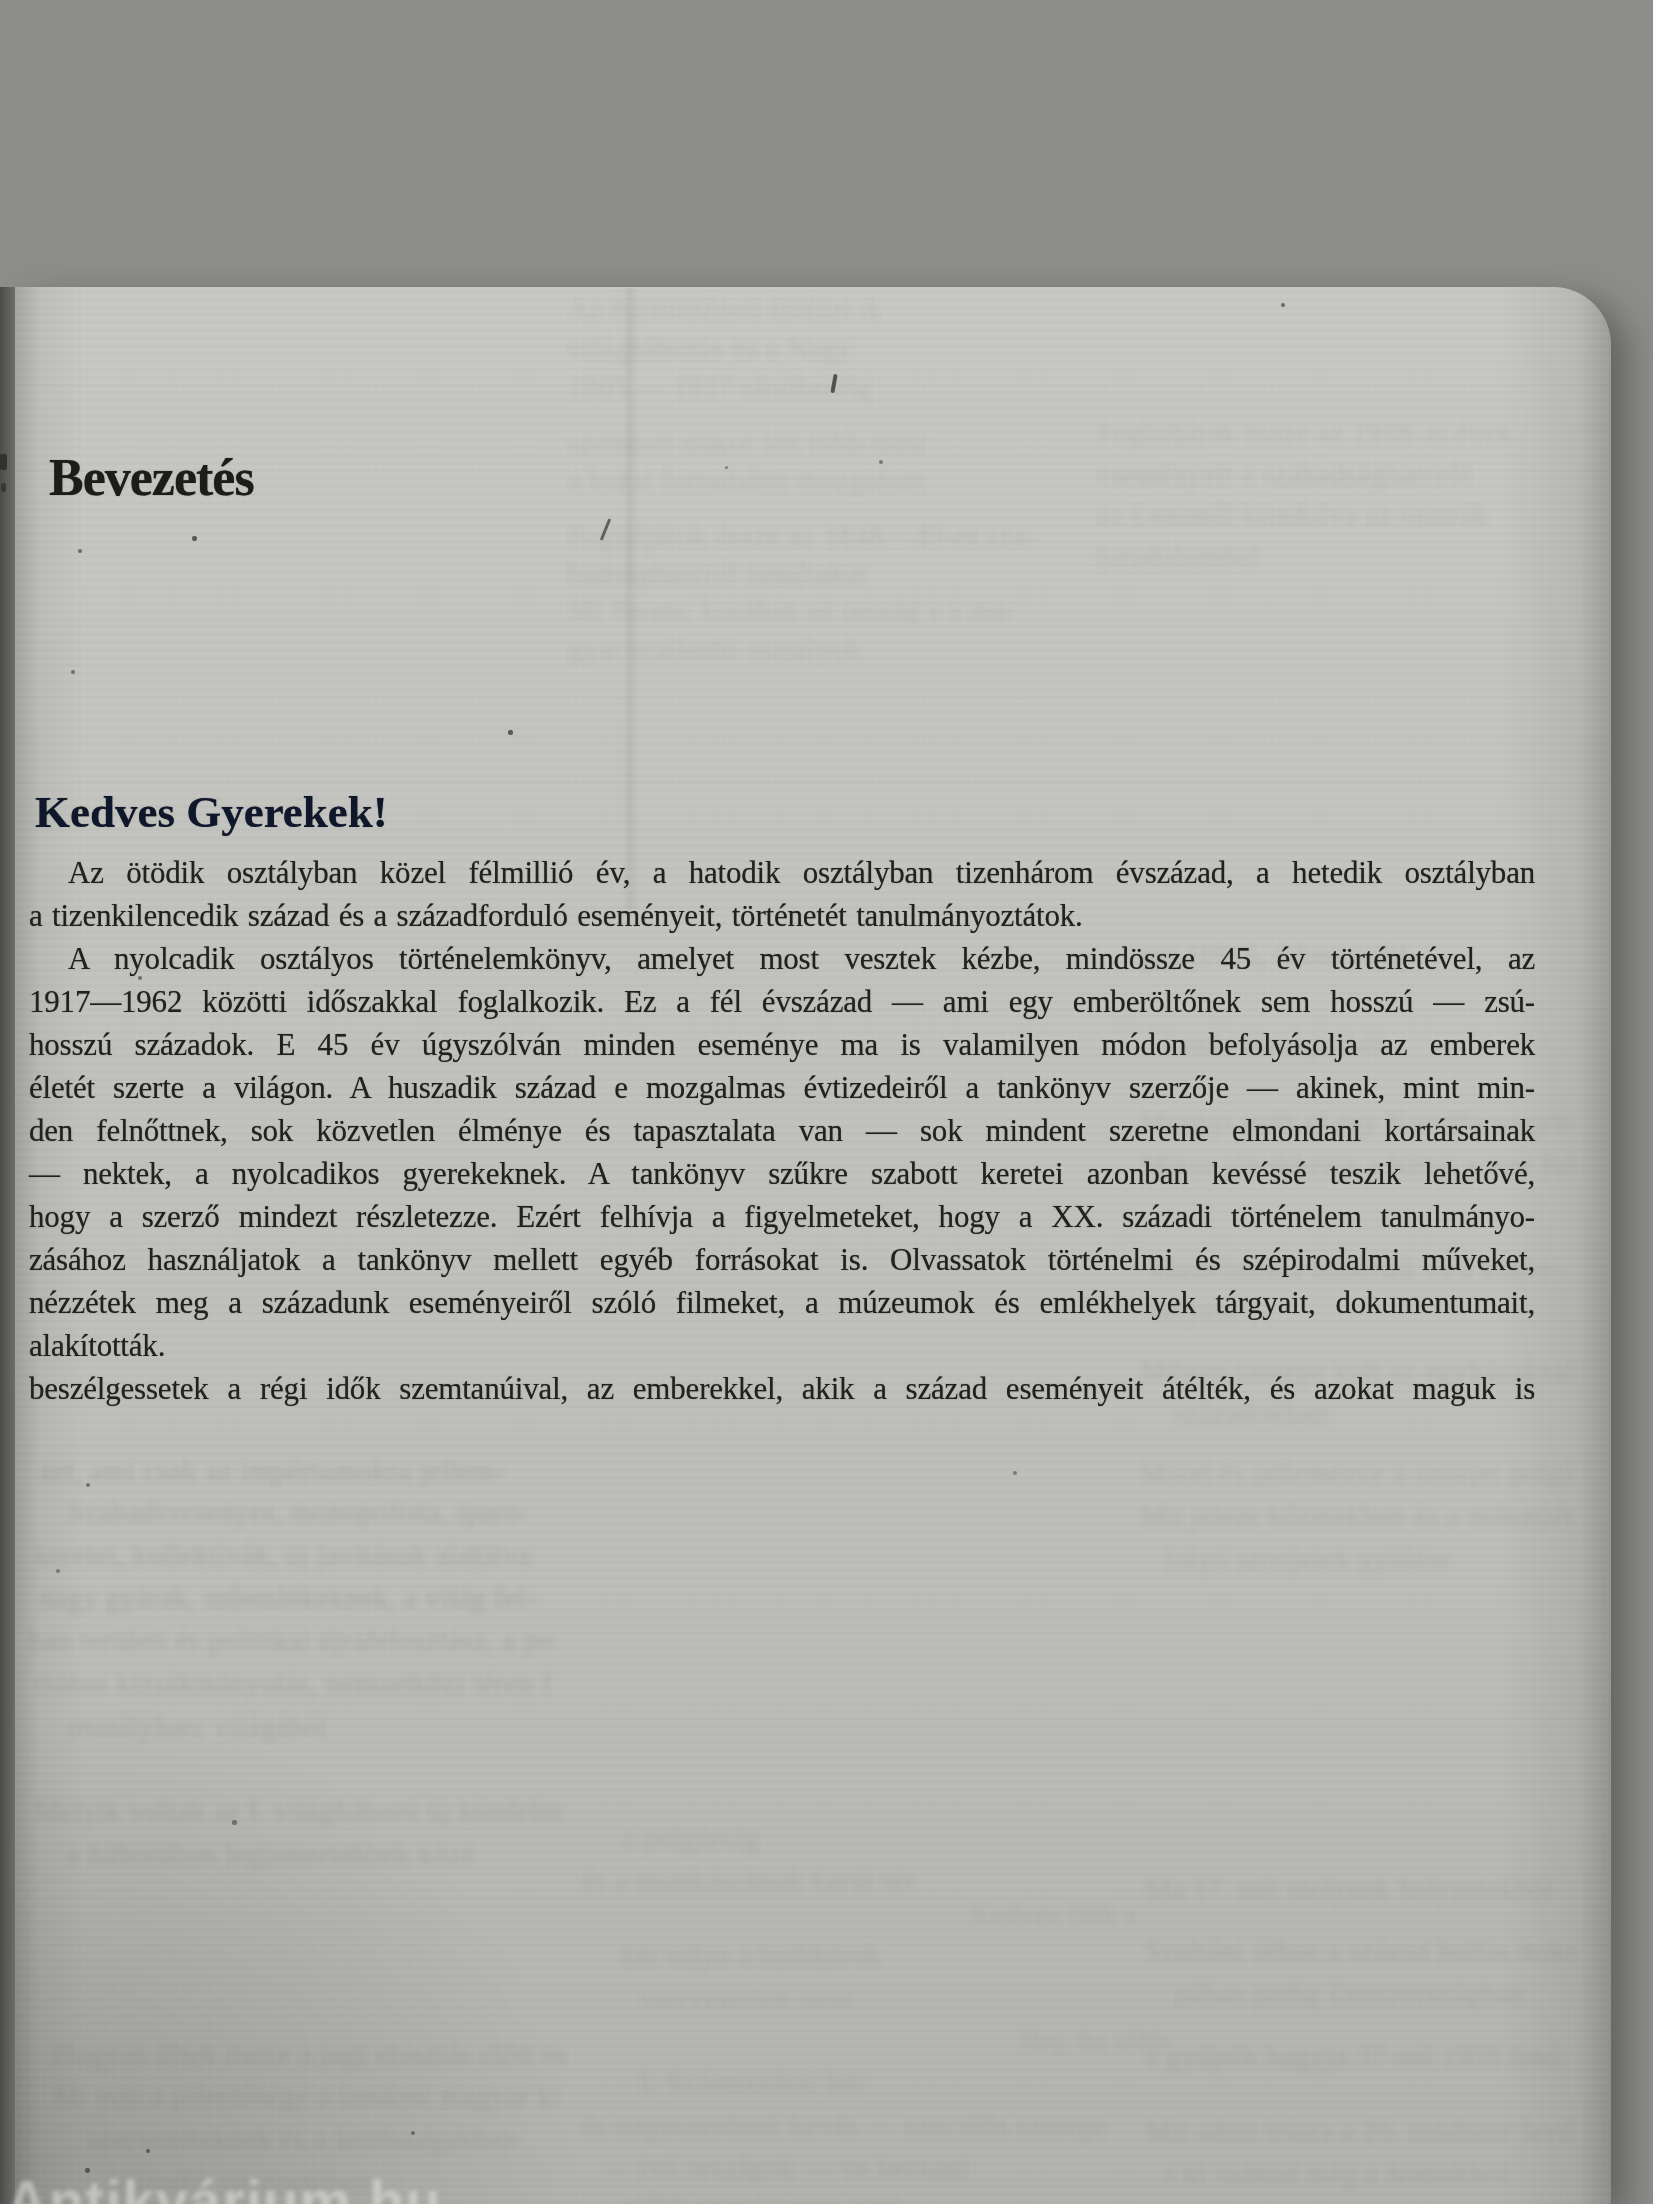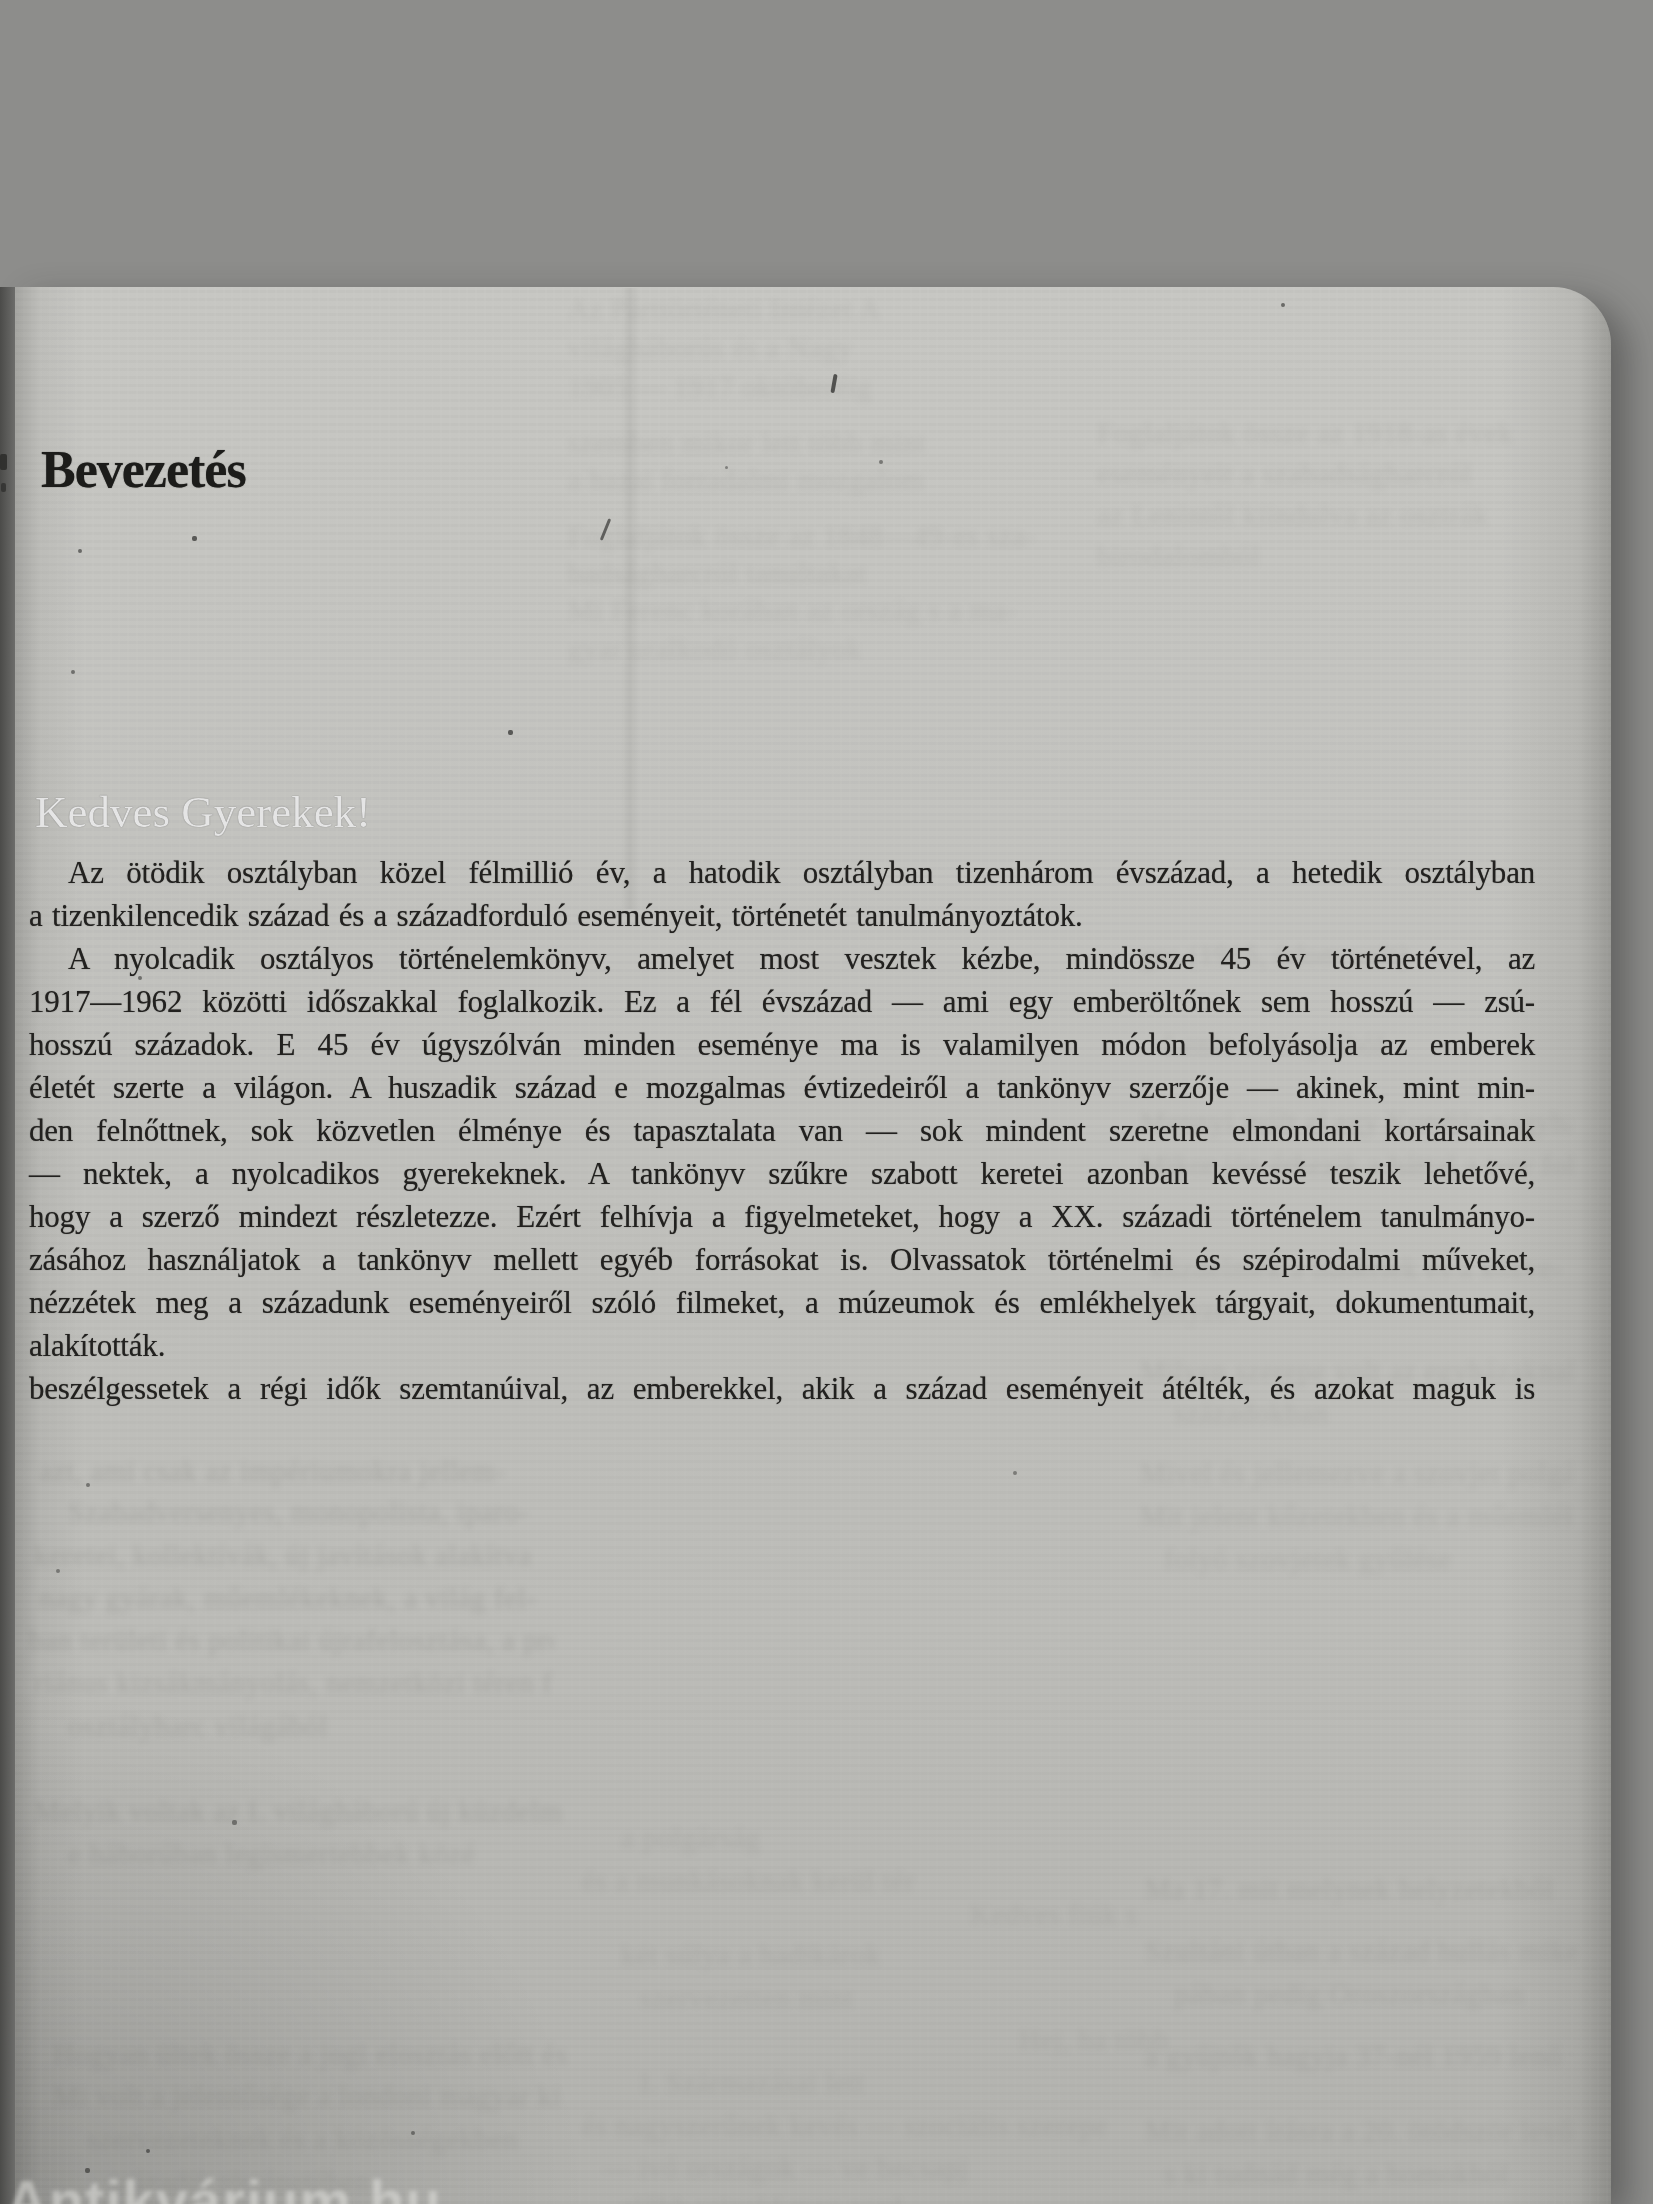--- a/index.html
+++ b/index.html
@@ -22,22 +22,22 @@
   .grain{position:absolute;inset:0;border-top-right-radius:58px;
     background:
       repeating-linear-gradient(0deg, rgba(0,0,0,.015) 0 2.9px, transparent 2.9px 7.8px),
       repeating-linear-gradient(90deg, rgba(255,255,255,.02) 0 1.9px, transparent 1.9px 8.7px);}
   .spine{position:absolute;left:0;top:287px;width:14.6px;height:1917px;
     background:linear-gradient(90deg,#4b4b49,#5f5f5d 60%,#6c6c6a);}
   .crease{position:absolute;left:621px;top:288px;width:17.5px;height:621px;
     background:linear-gradient(90deg,transparent,rgba(0,0,0,.05),transparent);}
   .title{position:absolute;left:32px;top:431px;font-size:52px;font-weight:700;
     color:#1c1c1a;letter-spacing:-1px;text-shadow:0 0 1px rgba(25,25,23,.7);}
-  .salutation{position:absolute;left:35px;top:786px;font-size:45px;font-weight:400;
-    color:#e5e5e5;text-shadow:0 0 1px rgba(25,25,23,.6);}
+  .salutation{position:absolute;left:35px;top:786px;font-size:45px;font-weight:700;
+    color:#0f172a;text-shadow:0 0 1px rgba(25,25,23,.6);}
   .bodytext{position:absolute;left:29px;top:851px;width:1506px;
     font-size:31px;line-height:43px;color:#22211f;letter-spacing:-0.2px;
     word-spacing:1.9px;text-shadow:0 0 1px rgba(30,30,28,.55);}
   .line{text-align:justify;text-align-last:justify;white-space:normal;}
   .line.end{text-align-last:left;}
   .line.indent{text-indent:39px;}
   .ghost-line{position:absolute;font-size:29px;color:#5c5c58;filter:blur(3.3px);
     letter-spacing:0.6px;white-space:nowrap;overflow:hidden;height:35px;}
   .speck{position:absolute;background:#2b2b29;border-radius:1.9px;}
   .watermark{position:absolute;left:5.8px;top:2167px;font-family:"Liberation Sans",sans-serif;
@@ -48,21 +48,21 @@
 <body>
 
 <div class="scene">
   <div class="wall"></div>
   <div class="page">
     <div class="grain"></div>
   </div>
   <div class="spine"></div>
   <div class="crease"></div>
 
-  <h1 class="title" style="margin:9px;">Bevezetés</h1>
+  <h1 class="title" style="margin:17px;">Bevezetés</h1>
   <h2 class="salutation" style="margin:0;">Kedves Gyerekek!</h2>
 
   <div class="bodytext">
       <div class="line indent">Az ötödik osztályban közel félmillió év, a hatodik osztályban tizenhárom évszázad, a hetedik osztályban</div>
       <div class="line end">a tizenkilencedik század és a századforduló eseményeit, történetét tanulmányoztátok.</div>
       <div class="line indent">A nyolcadik osztályos történelemkönyv, amelyet most vesztek kézbe, mindössze 45 év történetével, az</div>
       <div class="line">1917—1962 közötti időszakkal foglalkozik. Ez a fél évszázad — ami egy emberöltőnek sem hosszú — zsú-</div>
       <div class="line">hosszú századok. E 45 év úgyszólván minden eseménye ma is valamilyen módon befolyásolja az emberek</div>
       <div class="line">életét szerte a világon. A huszadik század e mozgalmas évtizedeiről a tankönyv szerzője — akinek, mint min-</div>
       <div class="line">den felnőttnek, sok közvetlen élménye és tapasztalata van — sok mindent szeretne elmondani kortársainak</div>

